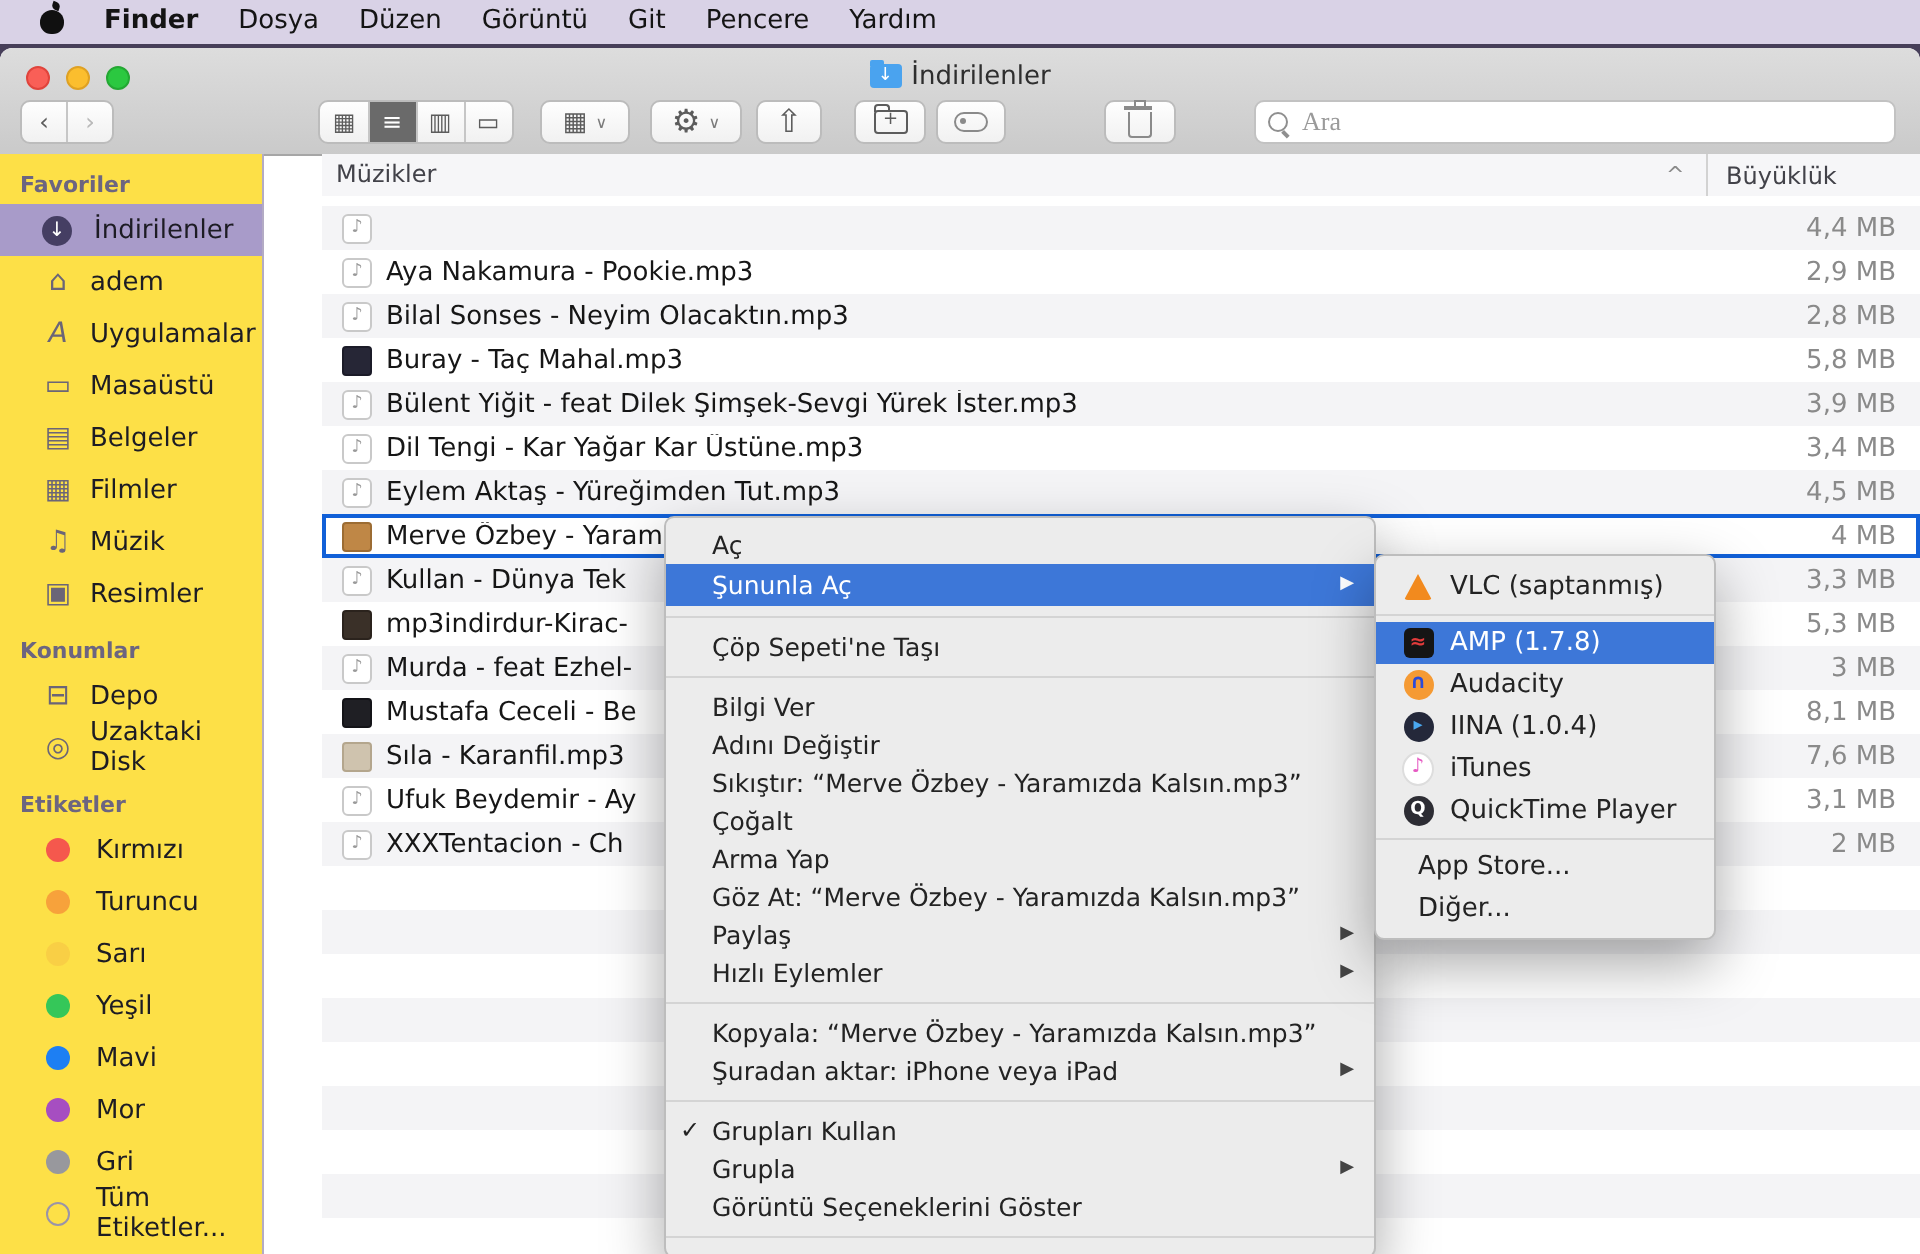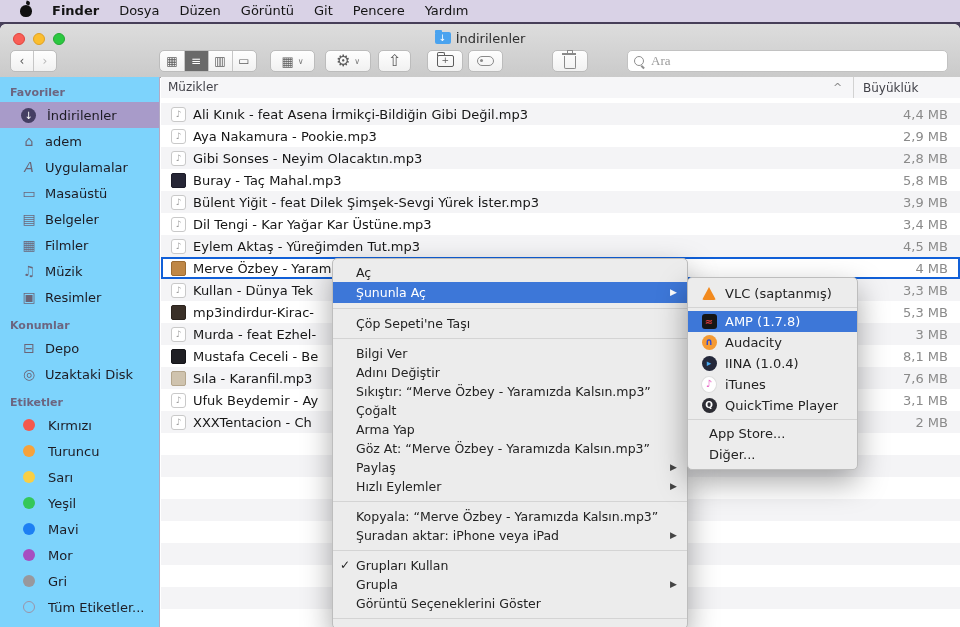--- a/index.html
+++ b/index.html
@@ -43,21 +43,21 @@
   .i-trash{position:relative;width:10px;height:12px;border:1.4px solid #8a8a8a;border-top:none;border-radius:0 0 2px 2px;margin-top:3px;}
   .i-trash::before{content:"";position:absolute;top:-3px;left:-3px;width:14px;height:1.6px;background:#8a8a8a;}
   .i-trash::after{content:"";position:absolute;top:-6px;left:2px;width:4px;height:2px;border:1.4px solid #8a8a8a;border-bottom:none;}
   .search{position:absolute;left:627px;top:0;width:321px;height:22px;box-sizing:border-box;background:#fff;border:1px solid #c2c2c2;border-radius:5px;display:flex;align-items:center;padding:0 6px;gap:5px;}
   .i-lens{width:8px;height:8px;border:1.5px solid #8f8f8f;border-radius:50%;position:relative;flex:none;}
   .i-lens::after{content:"";position:absolute;top:8px;left:7px;width:4px;height:1.5px;background:#8f8f8f;transform:rotate(45deg);transform-origin:0 0;}
   .search input{border:none;outline:none;flex:1;font-size:13px;color:#333;background:transparent;font-family:Liberation Serif, serif;}
   .search input::placeholder{color:#9a9a9a;}
 
   
-  .sidebar{position:absolute;top:53px;left:0;bottom:0;width:160px;box-sizing:border-box;background:#7dd3fc;border-right:1px solid #b3abc4;font-size:13px;color:#1d1c24;}
+  .sidebar{position:absolute;top:53px;left:0;bottom:0;width:132px;box-sizing:border-box;background:#fde047;border-right:1px solid #b3abc4;font-size:13px;color:#1d1c24;}
   .sb-sec{font-size:11px;font-weight:bold;color:#6c6580;padding:9px 0 3px 10px;}
   .sb-item{height:26px;display:flex;align-items:center;padding-left:20px;gap:7px;}
   .sb-item.sel{background:#a89bc9;}
   .sb-ic{width:18px;text-align:center;color:#6b6577;font-size:14px;flex:none;}
   .dl-circle{width:15px;height:15px;border-radius:50%;background:#453e63;color:#fff;font-size:10px;line-height:15px;text-align:center;flex:none;margin-left:1px;margin-right:4px;}
   .dot{width:12px;height:12px;border-radius:50%;flex:none;margin-left:3px;margin-right:6px;}
   .dot.outline{background:transparent !important;border:1.6px solid #9a94a8;box-sizing:border-box;}
 
   
   .list-header{position:absolute;top:53px;left:161px;right:0;height:21px;background:#f6f6f8;border-bottom:1px solid #d8d8d8;font-size:12px;color:#424249;}
@@ -261,31 +261,30 @@
     <div class="list-header">
       <span class="lh-name">Müzikler</span>
       <span class="lh-sort">^</span>
       <span class="lh-size">Büyüklük</span>
     </div>
 
     <div class="rows">
       <div class="rowlist">
         <div class="file-row">
           <span class="fi gen">♪</span>
-          <span class="f-name">Ali Kınık - feat Asena İrmikçi-Bildiğin Gibi Değil.mp3</span>
           <span class="f-size">4,4 MB</span>
         </div>
         <div class="file-row">
           <span class="fi gen">♪</span>
           <span class="f-name">Aya Nakamura - Pookie.mp3</span>
           <span class="f-size">2,9 MB</span>
         </div>
         <div class="file-row">
           <span class="fi gen">♪</span>
-          <span class="f-name">Gibi Sonses - Neyim Olacaktın.mp3</span>
+          <span class="f-name">Bilal Sonses - Neyim Olacaktın.mp3</span>
           <span class="f-size">2,8 MB</span>
         </div>
         <div class="file-row">
           <span class="fi art-navy"></span>
           <span class="f-name">Buray - Taç Mahal.mp3</span>
           <span class="f-size">5,8 MB</span>
         </div>
         <div class="file-row">
           <span class="fi gen">♪</span>
           <span class="f-name">Bülent Yiğit - feat Dilek Şimşek-Sevgi Yürek İster.mp3</span>

